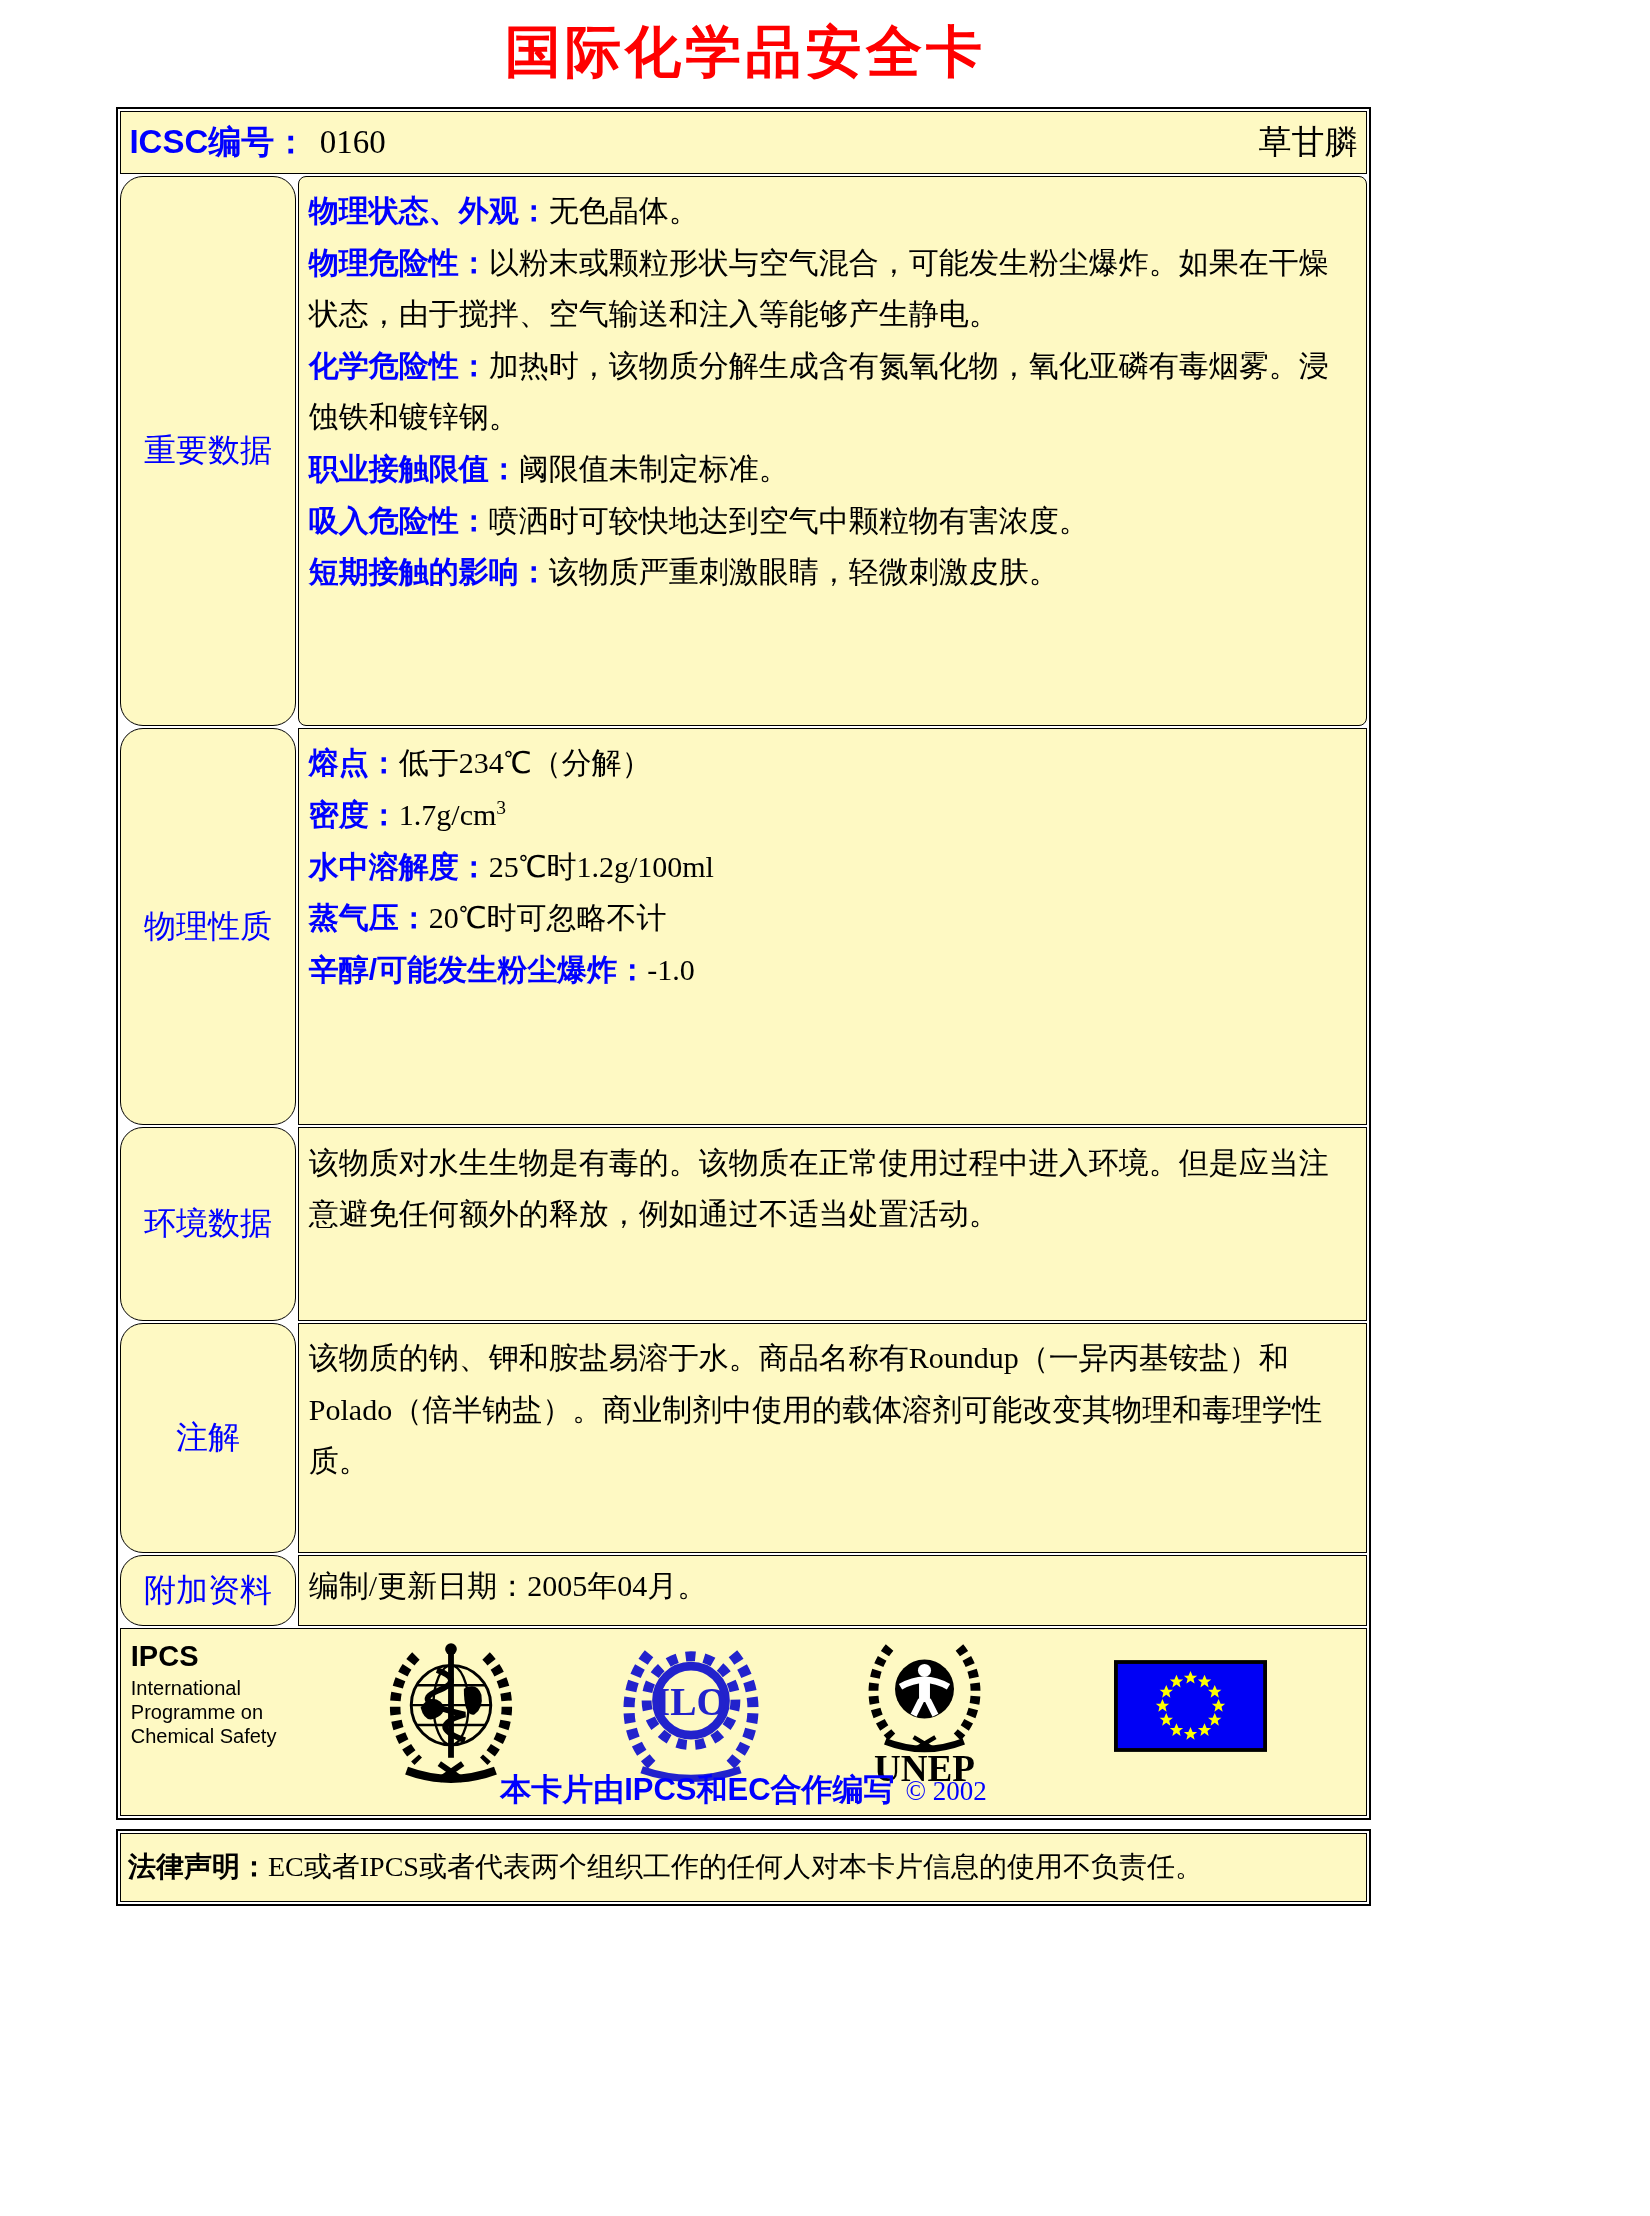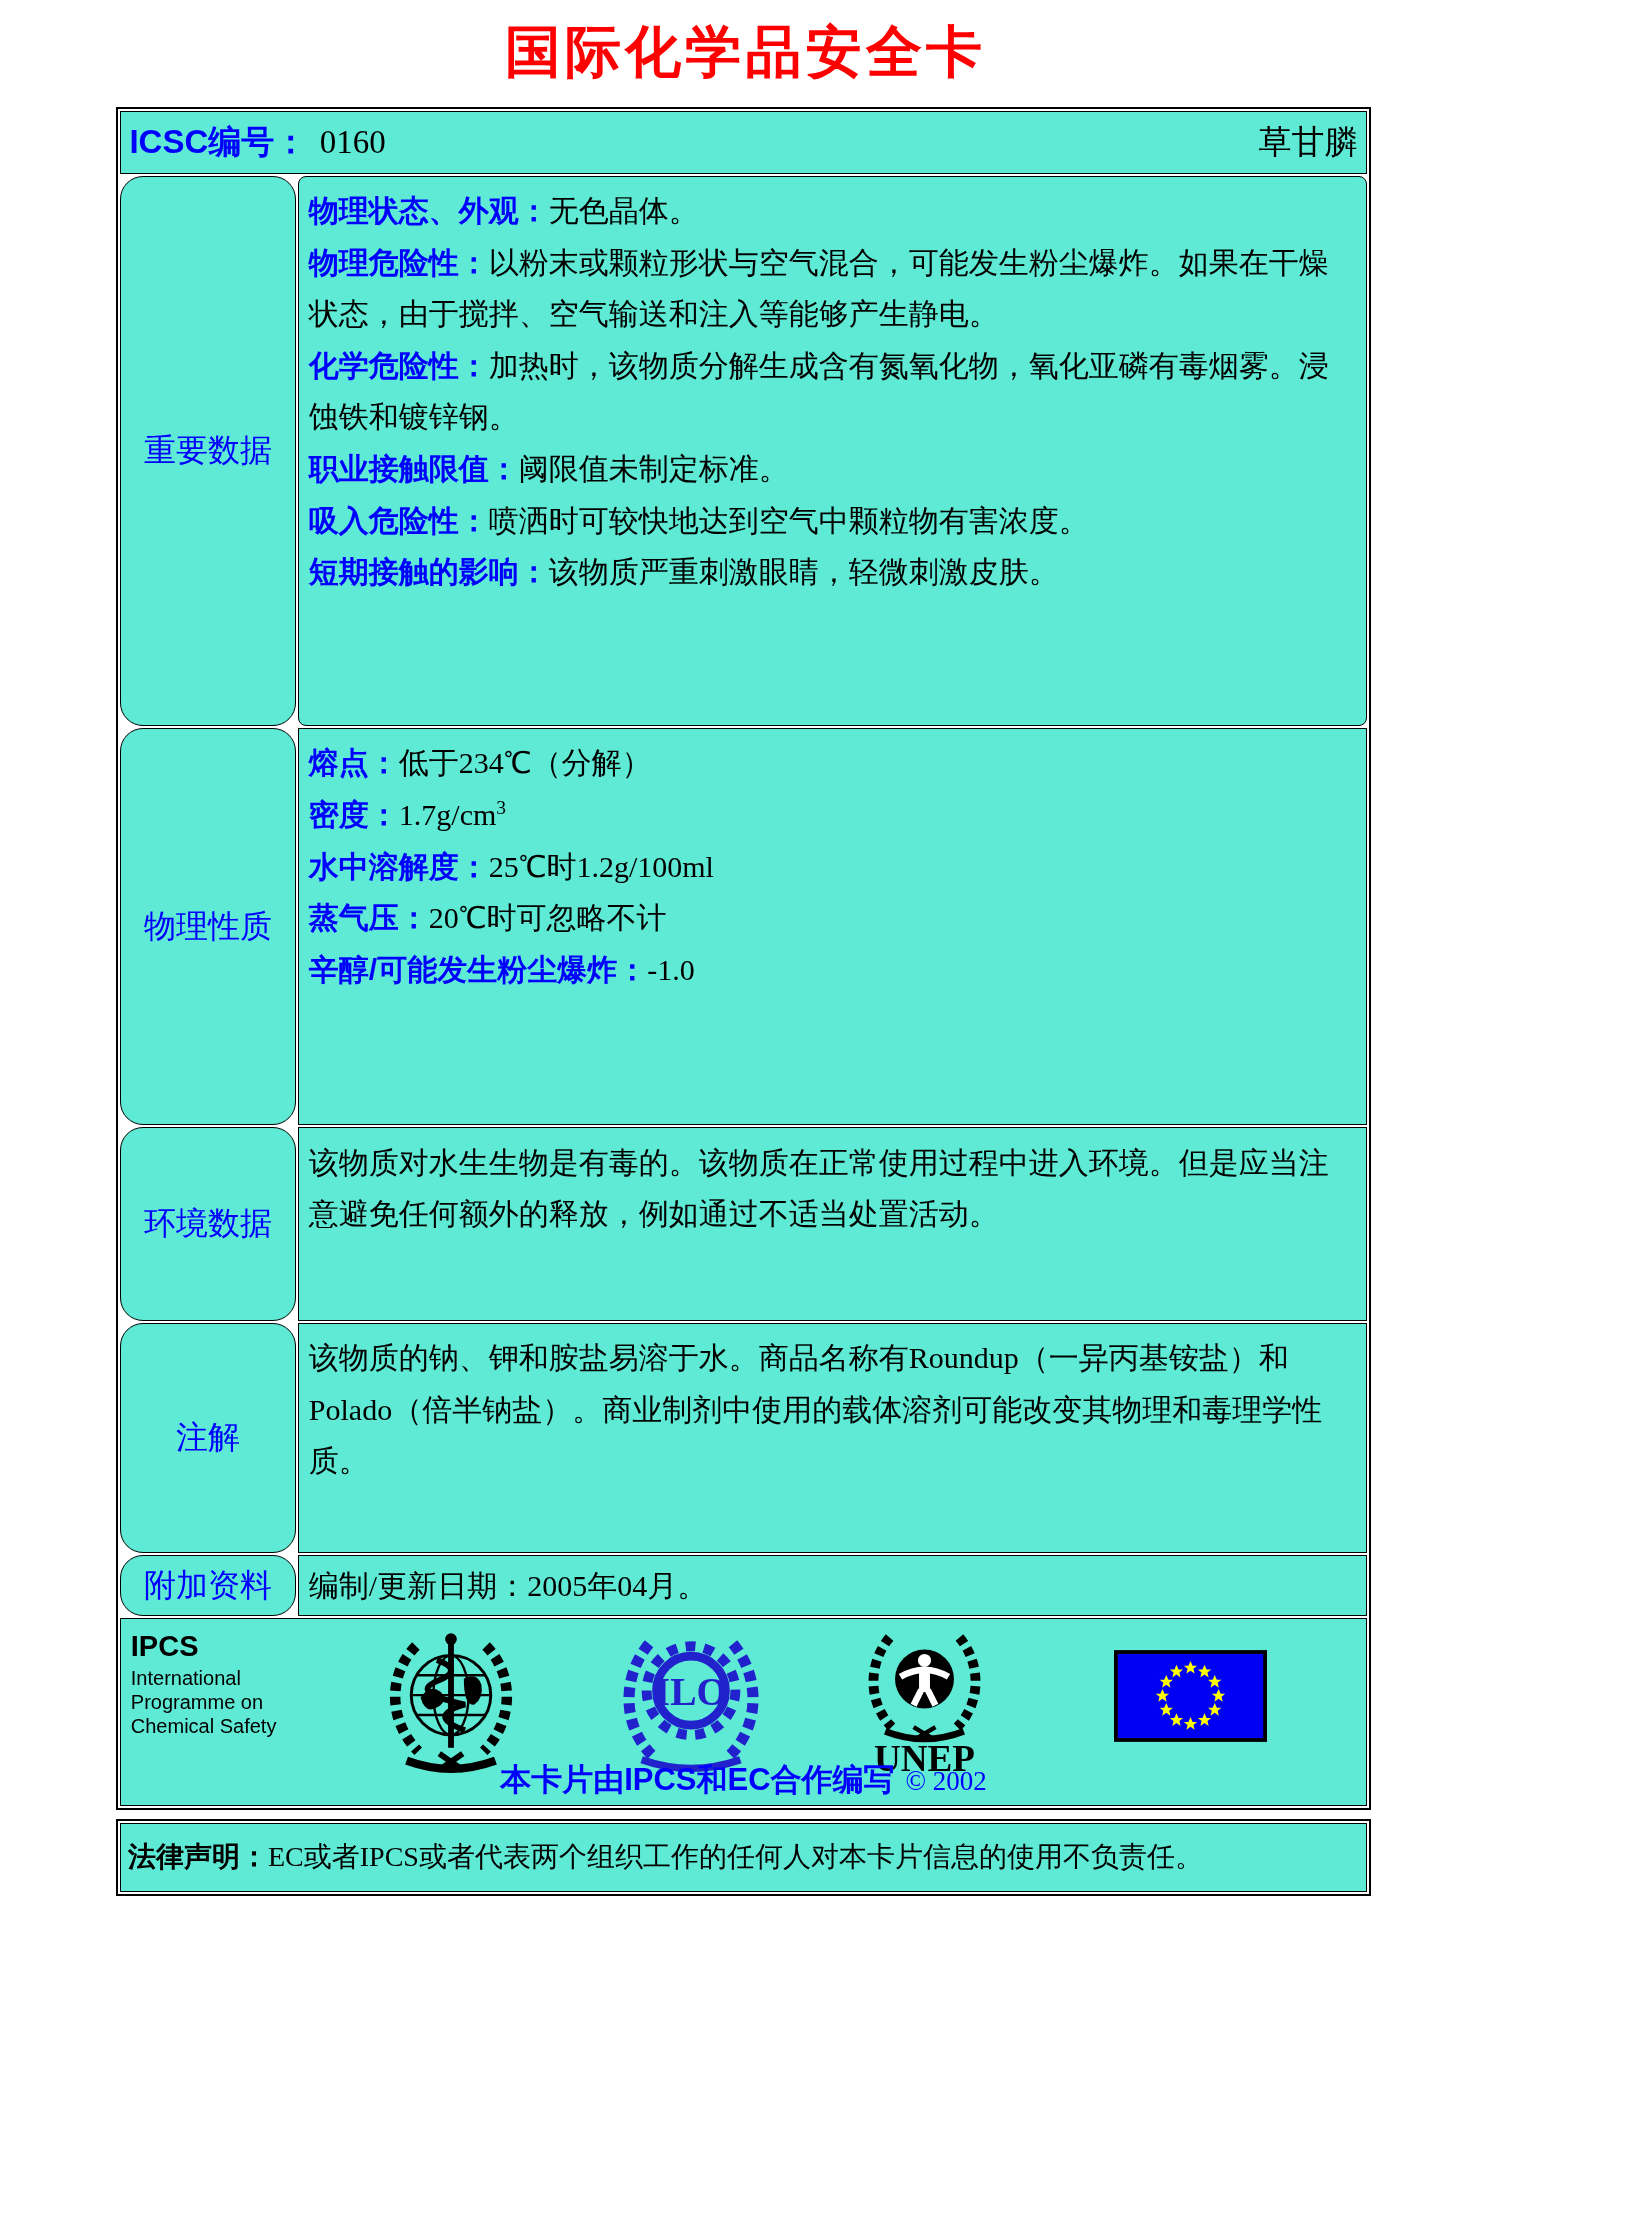--- a/index.html
+++ b/index.html
@@ -14,30 +14,30 @@
   .page-title{
     text-align:center;color:var(--red);font-weight:bold;font-size:56px;
     letter-spacing:4.2px;font-family:"Liberation Serif",serif;
     margin:0;padding-top:15.3px;padding-bottom:15.3px;
   }
   table.card{
     table-layout:fixed;width:1255px;background:#fff;
     border:2.1px solid #000;border-collapse:separate;border-spacing:2.1px;
   }
   col.c-label{width:176px;}
-  td{border:1.4px solid #000;background:#5eead4;vertical-align:top;}
+  td{border:1.4px solid #000;background:#fef9c3;vertical-align:top;}
   td.label{
     text-align:center;vertical-align:middle;color:var(--blue);
     font-family:"Liberation Sans",sans-serif;font-weight:normal;font-size:32px;border-radius:23px;
   }
   td.body{
     padding:8.4px 9.8px 0 9.8px;font-size:30px;line-height:1.72;color:#000;
     overflow-wrap:break-word;
   }
-  td.mid{vertical-align:middle;padding-top:0;padding-bottom:0;}
+  td.mid{vertical-align:middle;padding-top:0;padding-bottom:10px;}
   .k{color:var(--blue);font-family:"Liberation Sans",sans-serif;font-weight:bold;}
   sup{font-size:0.65em;}
   
   .h-head{height:61px;}
   .h-important{height:540px;border-radius:8px;}
   .h-physical{height:387px;}
   .h-environ{height:183px;}
   .h-notes{height:220px;}
   .h-add{height:59px;}
   .h-logos{height:170px;}

